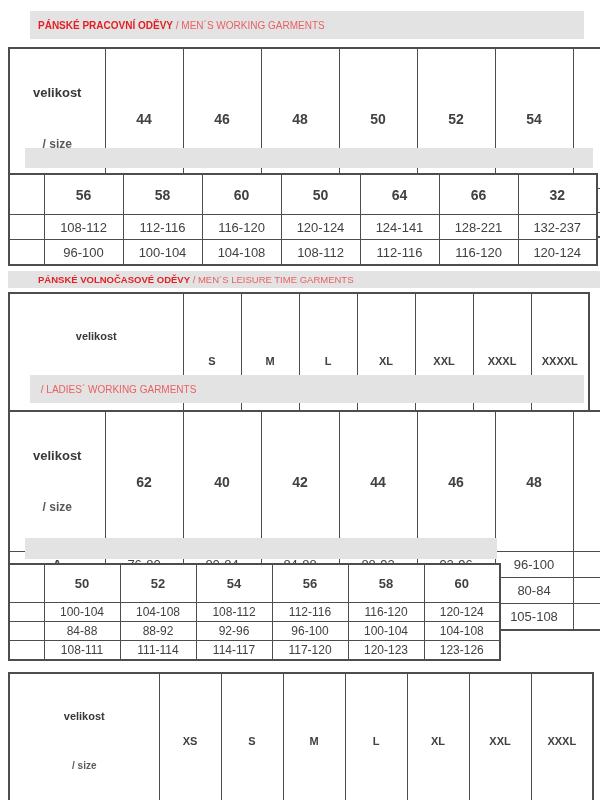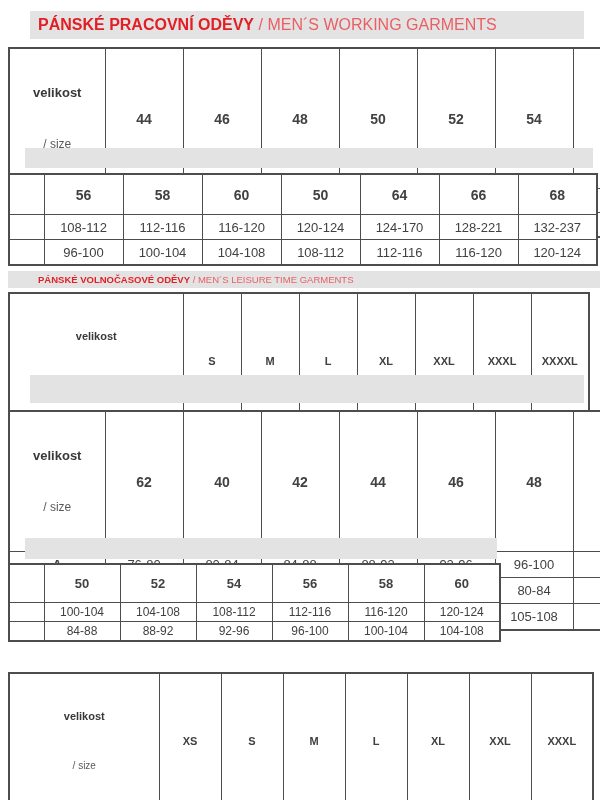--- a/index.html
+++ b/index.html
@@ -1,32 +1,32 @@
 <!DOCTYPE html>
 <html><head>
 <meta charset="utf-8">
 <style>
   html,body{margin:0;padding:0;background:#fff;}
   .page{position:relative;width:600px;height:800px;background:#ffffff;overflow:hidden;
         font-family:"Liberation Sans", sans-serif;}
   .banner{position:absolute;background:#e3e3e3;display:flex;align-items:center;white-space:pre;}
   .banner-cs{color:#e31e24;font-weight:bold;}
   .banner-en{color:#ea5f63;font-weight:normal;}
-  .banner-lg{font-size:16px;padding-left:8px;}
+  .banner-lg{font-size:10px;padding-left:8px;}
   .banner-sm{font-size:9.5px;padding-left:30px;}
   .spacer{position:absolute;background:#e3e3e3;}
   table.tbl{position:absolute;border-collapse:collapse;table-layout:fixed;background:#fff;
             border:2px solid #4d4d4d;}
   .tbl td{border:1px solid #4d4d4d;text-align:center;vertical-align:middle;
           color:#414141;padding:0;overflow:hidden;white-space:pre;}
   .szh{font-weight:bold;font-size:14px;color:#383838;}
   .val{font-size:13px;}
   .lbl{font-weight:bold;font-size:13px;color:#383838;}
   .vk{font-weight:bold;font-size:13px;color:#383838;line-height:1.25;}
-  .szl{font-size:12px;color:#5a5a5a;font-weight:normal;line-height:1.25;}
+  .szl{font-size:12px;color:#5a5a5a;font-weight:bold;line-height:1.25;}
   .rl-b{font-weight:bold;color:#383838;}
   .rl-n{color:#4c4c4c;}
   
   .t-men1 .hrow td{height:34px;}   .t-men1 .vrow td{height:23px;}
   .t-men2 .hrow td{height:39px;}   .t-men2 .vrow td{height:24px;}
   .t-leisure .hrow td{height:30px;}.t-leisure .vrow td{height:19px;}
   .t-ladies1 .hrow td{height:34px;}.t-ladies1 .vrow td{height:25px;}
   .t-ladies2 .hrow td{height:37px;}.t-ladies2 .vrow td{height:18px;}
   .t-bottom .hrow td{height:28px;}
   
@@ -120,29 +120,29 @@
       </colgroup>
     <tbody>
         <tr class="hrow">
       <td class="szh"></td>
           <td class="szh">56</td>
           <td class="szh">58</td>
           <td class="szh">60</td>
           <td class="szh">50</td>
           <td class="szh">64</td>
           <td class="szh">66</td>
-          <td class="szh">68</td>
+          <td class="szh">32</td>
     </tr>
     <tr class="vrow">
       <td class="val"></td>
           <td class="val">108-112</td>
           <td class="val">112-116</td>
           <td class="val">116-120</td>
           <td class="val">120-124</td>
-          <td class="val">124-170</td>
+          <td class="val">124-141</td>
           <td class="val">128-221</td>
           <td class="val">132-237</td>
     </tr>
     <tr class="vrow">
       <td class="val"></td>
           <td class="val">96-100</td>
           <td class="val">100-104</td>
           <td class="val">104-108</td>
           <td class="val">108-112</td>
           <td class="val">112-116</td>
@@ -195,21 +195,21 @@
           <td class="val">89-93</td>
           <td class="val">94-98</td>
           <td class="val">99-103</td>
           <td class="val">104-108</td>
           <td class="val">109-113</td>
           <td class="val">114-118</td>
     </tr>
   </tbody>
     </table>
 
-  <div class="banner banner-lg banner3"></div>
+  <div class="banner banner-lg banner3"><span class="banner-en"> / LADIES´ WORKING GARMENTS</span></div>
 
   <table class="tbl t-ladies1">
     <colgroup>
         <col style="width:96px">
         <col style="width:78px">
         <col style="width:78px">
         <col style="width:78px">
         <col style="width:78px">
         <col style="width:78px">
         <col style="width:78px">
@@ -294,20 +294,29 @@
           <td class="val">120-124</td>
     </tr>
     <tr class="vrow">
       <td class="val"></td>
           <td class="val">84-88</td>
           <td class="val">88-92</td>
           <td class="val">92-96</td>
           <td class="val">96-100</td>
           <td class="val">100-104</td>
           <td class="val">104-108</td>
+    </tr>
+    <tr class="vrow">
+      <td class="val"></td>
+          <td class="val">108-111</td>
+          <td class="val">111-114</td>
+          <td class="val">114-117</td>
+          <td class="val">117-120</td>
+          <td class="val">120-123</td>
+          <td class="val">123-126</td>
     </tr>
   </tbody>
     </table>
 
   <table class="tbl t-bottom">
     <colgroup>
         <col style="width:150px">
         <col style="width:62px">
         <col style="width:62px">
         <col style="width:62px">

